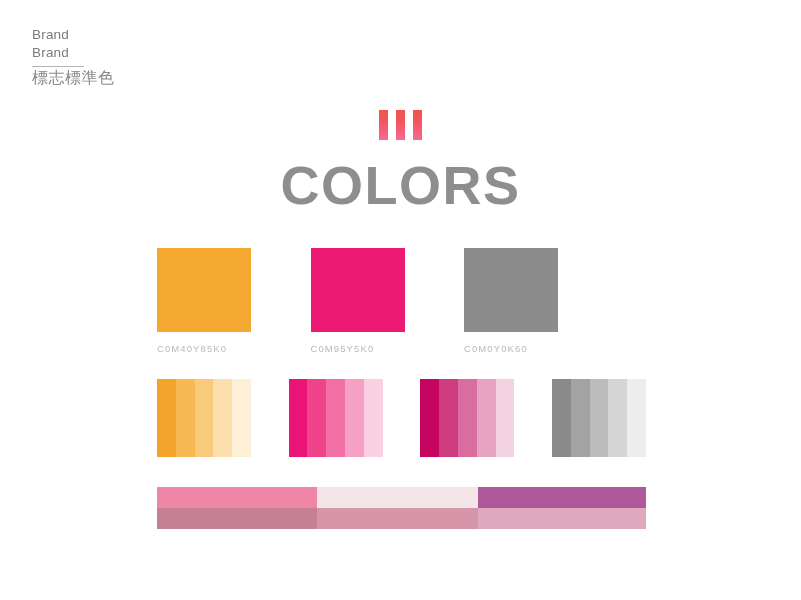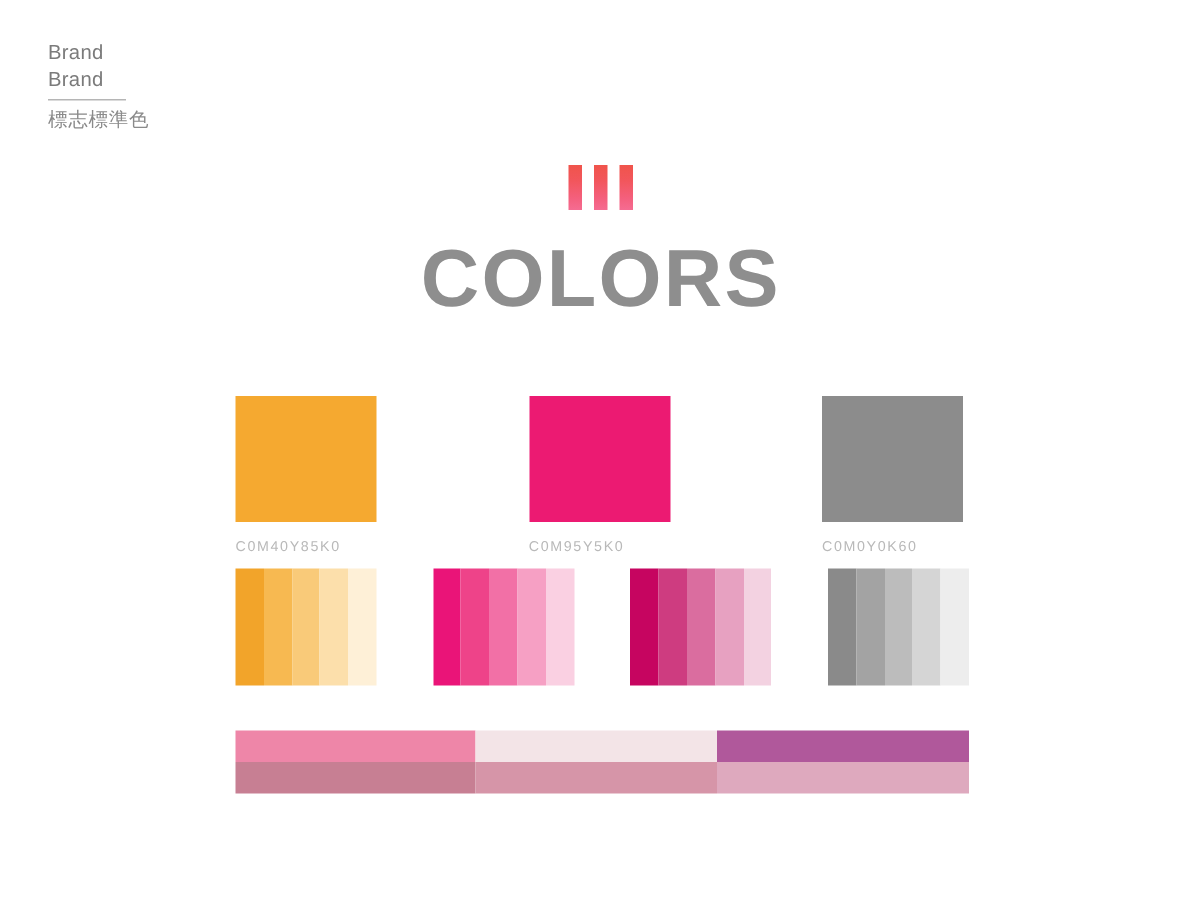--- a/index.html
+++ b/index.html
@@ -32,22 +32,22 @@
     font-weight: 400;
     white-space: nowrap;
   }
   .brand-rule {
     width: 52px;
     height: 1px;
     background: #b5b5b5;
     margin: 5px 0 5px 0;
   }
   .brand-cn {
-    font-family: Liberation Sans, sans-serif;
-    font-size: 13px;
+    font-family: Liberation Mono, monospace;
+    font-size: 16px;
     line-height: 15px;
     color: #8a8a8a;
     letter-spacing: 0.5px;
     white-space: nowrap;
   }
 
   
   .title-block {
     position: absolute;
     left: 0;
@@ -73,22 +73,22 @@
     font-weight: 700;
     letter-spacing: 1.5px;
     color: #8e8e8e;
     line-height: 1;
   }
 
   
   .swatch-grid {
     position: absolute;
     left: 157px;
-    top: 264px;
-    width: 485px;
+    top: 248px;
+    width: 401px;
   }
   .swatch-row {
     display: flex;
     justify-content: space-between;
   }
   .swatch-col {
     width: 94px;
   }
   .swatch-solid {
     width: 94px;

